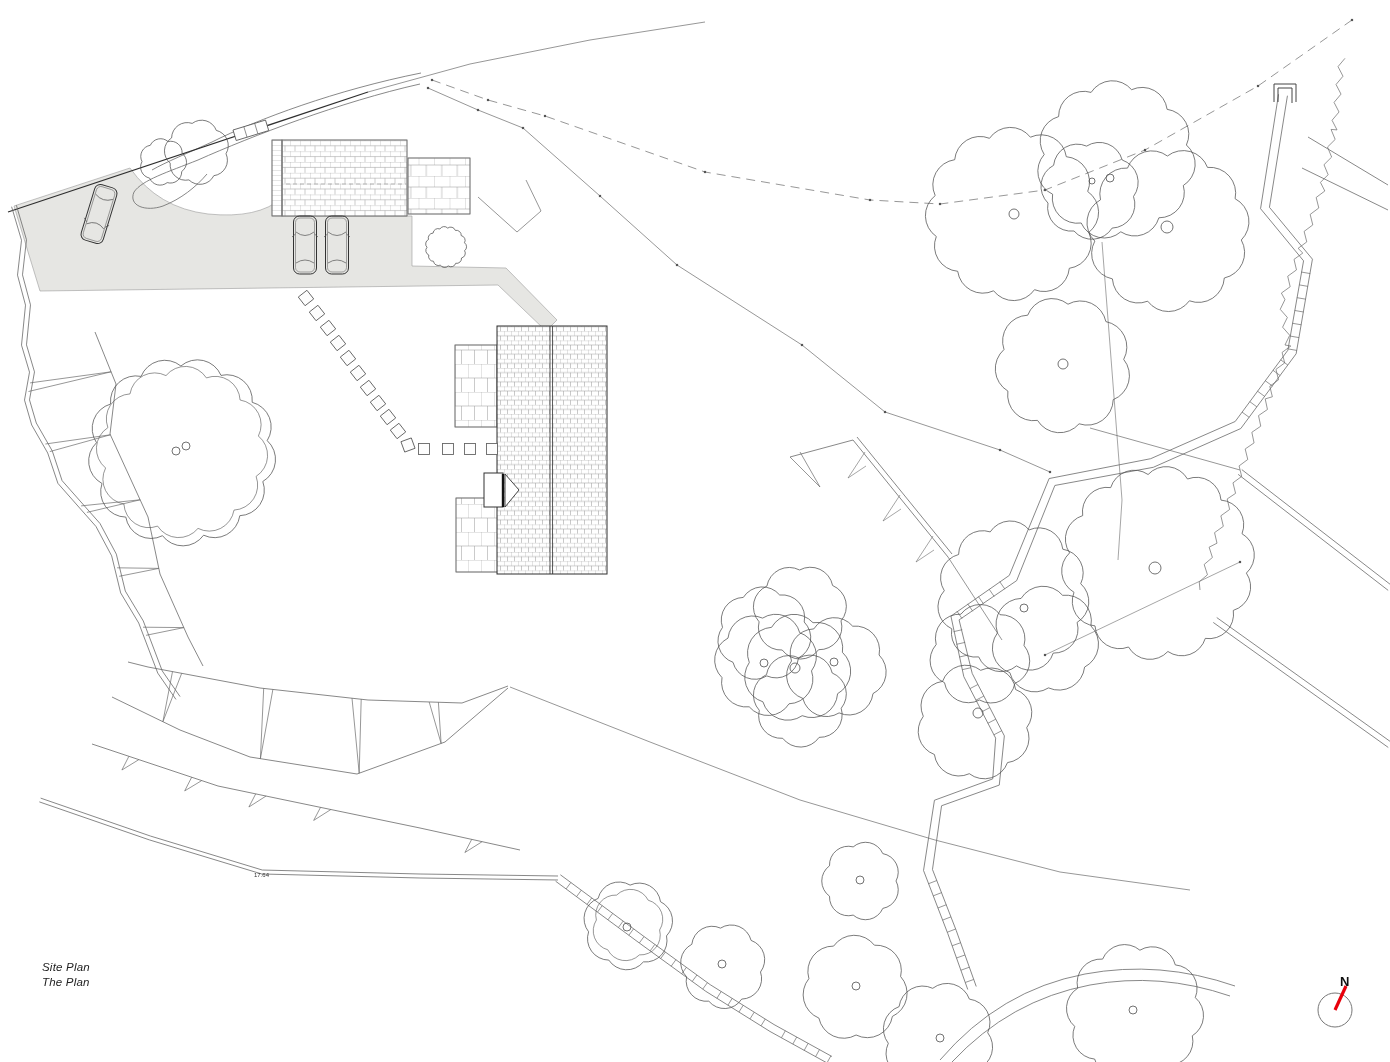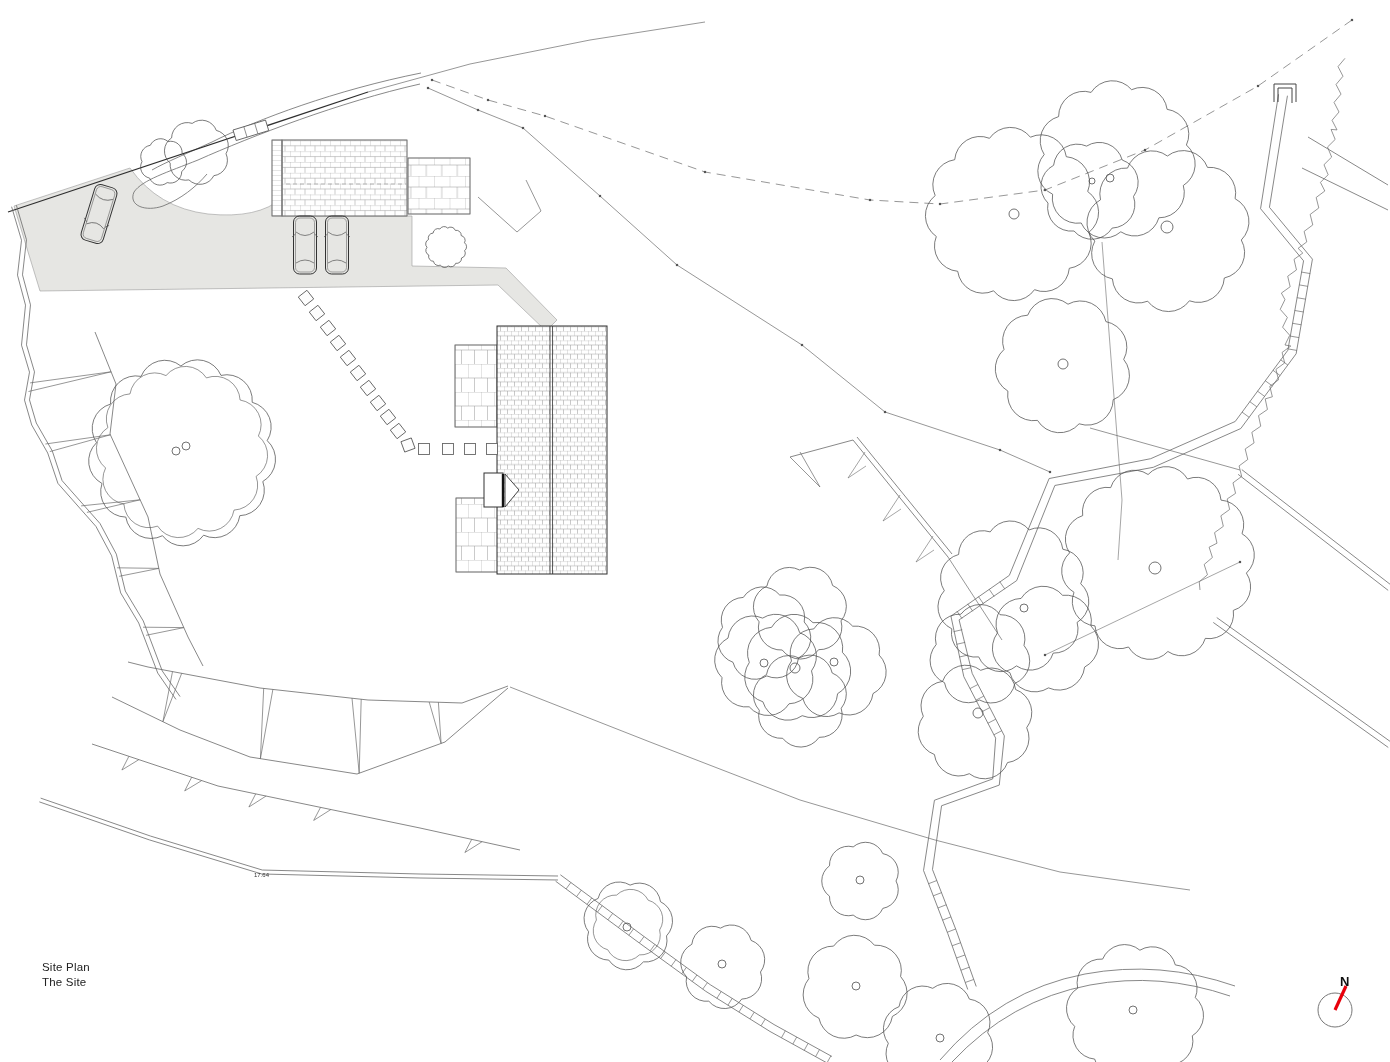--- a/index.html
+++ b/index.html
@@ -1,21 +1,21 @@
 <!DOCTYPE html>
 <html><head>
 <meta charset="utf-8">
 <style>
   html,body{margin:0;padding:0;background:#fff;}
   body{width:1390px;height:1062px;position:relative;overflow:hidden;
        font-family:"Liberation Sans",sans-serif;}
   .plan-wrap{position:absolute;left:0;top:0;width:1390px;height:1062px;}
   .titleblock{position:absolute;left:42px;top:960px;font-size:11.5px;
        color:#222;line-height:15px;letter-spacing:.2px;}
-  .titleblock div{white-space:nowrap;}
+  .titleblock div{white-space:nowrap;font-style:italic;}
 </style>
 </head>
 <body>
 
 <div class="plan-wrap" id="plan">
     <svg width="1390" height="1062" viewBox="0 0 1390 1062" style="position:absolute;left:0;top:0;background:#ffffff">
       <defs>
         <pattern id="roof" width="7" height="9.2" patternUnits="userSpaceOnUse">
           <path d="M0 0 H7 M0 4.6 H7 M0 0 V4.6 M3.5 4.6 V9.2" stroke="#979797" stroke-width="0.5" fill="none"></path>
         </pattern>
@@ -308,14 +308,14 @@
         <circle cx="1335" cy="1010" r="17" fill="none" stroke="#777" stroke-width="1"></circle>
         <line x1="1335" y1="1010" x2="1346" y2="986" stroke="#e8000b" stroke-width="3.2"></line>
         <text x="1340" y="986" font-size="13" font-weight="bold" fill="#111" font-family="Liberation Sans, sans-serif">N</text>
       </g>
       <text x="254" y="877" font-size="6" fill="#333" font-family="Liberation Sans, sans-serif">17.64</text>
     </svg>
   </div>
 
 <div class="titleblock">
   <div>Site Plan</div>
-  <div>The Site</div>
+  <div>The Plan</div>
 </div>
 
 </body></html>

